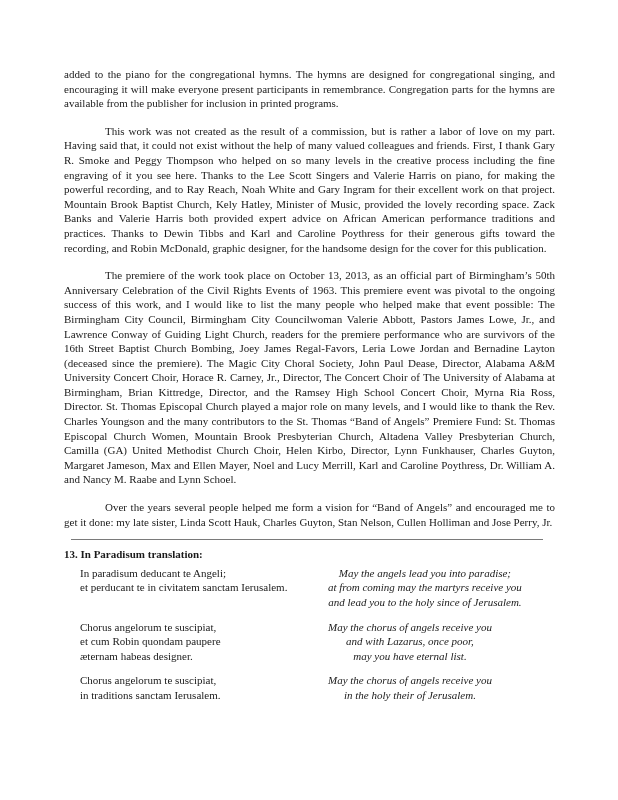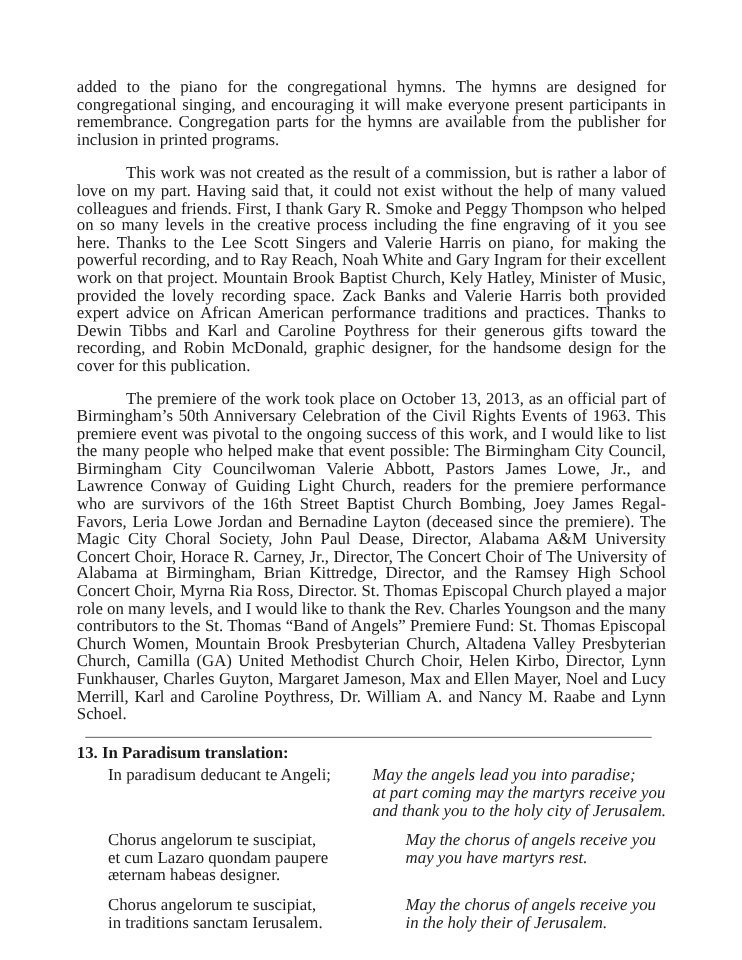--- a/index.html
+++ b/index.html
@@ -3,72 +3,75 @@
   <meta charset="utf-8">
   <style>
     html, body { margin: 0; padding: 0; background: #ffffff; }
     body {
       width: 618px; height: 800px; overflow: hidden; position: relative;
       font-family: "Liberation Serif", "DejaVu Serif", serif;
       color: #1a1a1a;
     }
     .page {
       position: absolute; left: 64px; top: 67px; width: 491px;
-      font-size: 14px; line-height: 14.6px;
+      font-size: 11px; line-height: 14.6px;
     }
     .para {
       margin: 0 0 13px 0; text-align: justify; text-align-last: left;
     }
     .para.indent { text-indent: 41px; }
     .rule {
       height: 0; border-top: 1.3px solid #7a7a7a;
       margin: -3px 0 0 7px; width: 472px;
     }
     .section-title {
       font-weight: bold; margin: 7px 0 4px 0;
     }
     .stanza {
       display: flex; margin: 0 0 10px 0;
     }
-    .latin { width: 248px; margin-left: 26px; }
-    .english { font-style: italic; }
+    .latin { width: 248px; margin-left: 16px; }
+    .english { font-style: italic; text-align: center; }
     .line { display: block; white-space: nowrap; }
   </style>
 </head>
 <body>
 
 <div class="page">
   <p class="para">added to the piano for the congregational hymns. The hymns are designed for congregational singing, and encouraging it will make everyone present participants in remembrance. Congregation parts for the hymns are available from the publisher for inclusion in printed programs.</p>
   <p class="para indent">This work was not created as the result of a commission, but is rather a labor of love on my part. Having said that, it could not exist without the help of many valued colleagues and friends. First, I thank Gary R. Smoke and Peggy Thompson who helped on so many levels in the creative process including the fine engraving of it you see here. Thanks to the Lee Scott Singers and Valerie Harris on piano, for making the powerful recording, and to Ray Reach, Noah White and Gary Ingram for their excellent work on that project. Mountain Brook Baptist Church, Kely Hatley, Minister of Music, provided the lovely recording space. Zack Banks and Valerie Harris both provided expert advice on African American performance traditions and practices. Thanks to Dewin Tibbs and Karl and Caroline Poythress for their generous gifts toward the recording, and Robin McDonald, graphic designer, for the handsome design for the cover for this publication.</p>
   <p class="para indent">The premiere of the work took place on October 13, 2013, as an official part of Birmingham’s 50th Anniversary Celebration of the Civil Rights Events of 1963. This premiere event was pivotal to the ongoing success of this work, and I would like to list the many people who helped make that event possible: The Birmingham City Council, Birmingham City Councilwoman Valerie Abbott, Pastors James Lowe, Jr., and Lawrence Conway of Guiding Light Church, readers for the premiere perfor­mance who are survivors of the 16th Street Baptist Church Bombing, Joey James Regal-Favors, Leria Lowe Jordan and Bernadine Layton (deceased since the premiere). The Magic City Choral Society, John Paul Dease, Director, Alabama A&amp;M University Concert Choir, Horace R. Carney, Jr., Director, The Concert Choir of The University of Alabama at Birmingham, Brian Kittredge, Director, and the Ramsey High School Concert Choir, Myrna Ria Ross, Director. St. Thomas Episcopal Church played a major role on many levels, and I would like to thank the Rev. Charles Youngson and the many con­tributors to the St. Thomas “Band of Angels” Premiere Fund: St. Thomas Episcopal Church Women, Mountain Brook Presbyterian Church, Altadena Valley Presbyterian Church, Camilla (GA) United Methodist Church Choir, Helen Kirbo, Director, Lynn Funkhauser, Charles Guyton, Margaret Jameson, Max and Ellen Mayer, Noel and Lucy Merrill, Karl and Caroline Poythress, Dr. William A. and Nancy M. Raabe and Lynn Schoel.</p>
+  <p class="para indent">Over the years several people helped me form a vision for “Band of Angels” and encouraged me to get it done: my late sister, Linda Scott Hauk, Charles Guyton, Stan Nelson, Cullen Holliman and Jose Perry, Jr.</p>
 
   <div class="rule"></div>
 
   <div class="section-title">13. In Paradisum translation:</div>
 
   <div class="stanza">
     <div class="latin">
       <span class="line">In paradisum deducant te Angeli;</span>
+      <span class="line">et perducant te in civitatem sanctam Ierusalem.</span>
     </div>
     <div class="english">
       <span class="line">May the angels lead you into paradise;</span>
-      <span class="line">at part coming may the martyrs receive you</span>
-      <span class="line">and thank you to the holy city of Jerusalem.</span>
+      <span class="line">at from coming may the martyrs receive you</span>
+      <span class="line">and lead you to the holy since of Jerusalem.</span>
     </div>
   </div>
 
   <div class="stanza">
     <div class="latin">
       <span class="line">Chorus angelorum te suscipiat,</span>
-      <span class="line">et cum Lazaro quondam paupere</span>
+      <span class="line">et cum Robin quondam paupere</span>
       <span class="line">æternam habeas designer.</span>
     </div>
     <div class="english">
       <span class="line">May the chorus of angels receive you</span>
-      <span class="line">may you have martyrs rest.</span>
+      <span class="line">and with Lazarus, once poor,</span>
+      <span class="line">may you have eternal list.</span>
     </div>
   </div>
 
   <div class="stanza">
     <div class="latin">
       <span class="line">Chorus angelorum te suscipiat,</span>
       <span class="line">in traditions sanctam Ierusalem.</span>
     </div>
     <div class="english">
       <span class="line">May the chorus of angels receive you</span>

